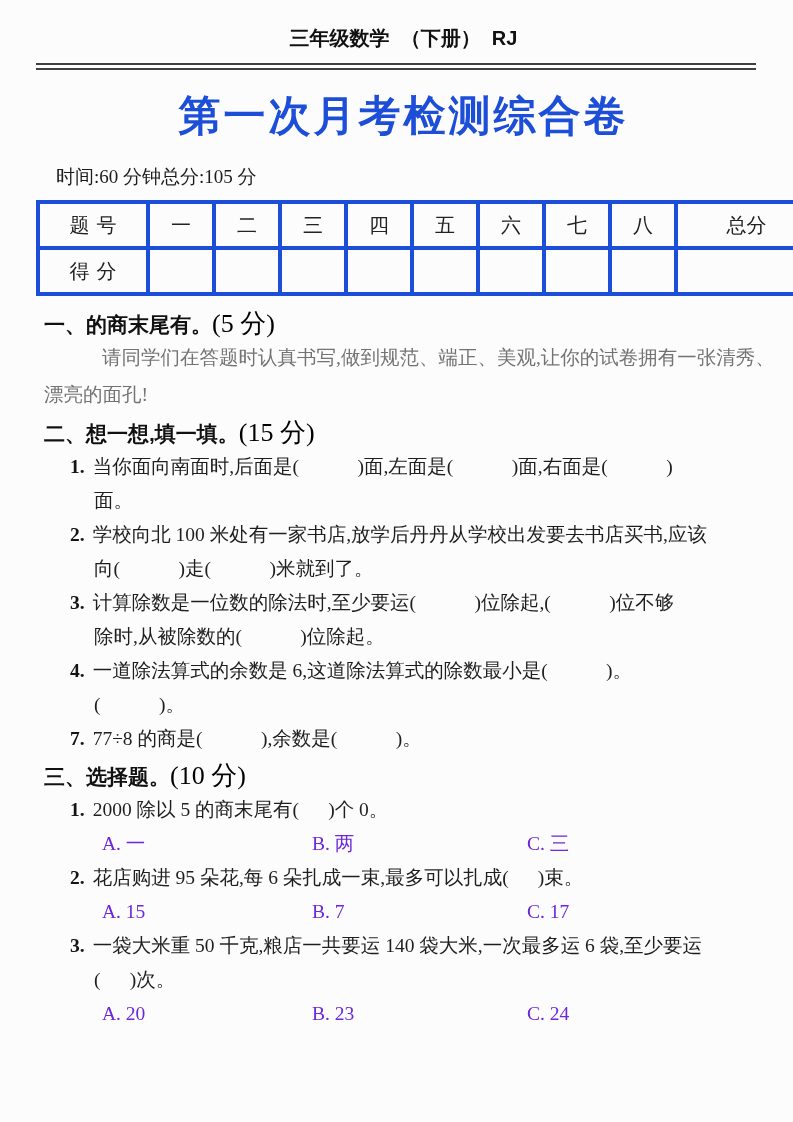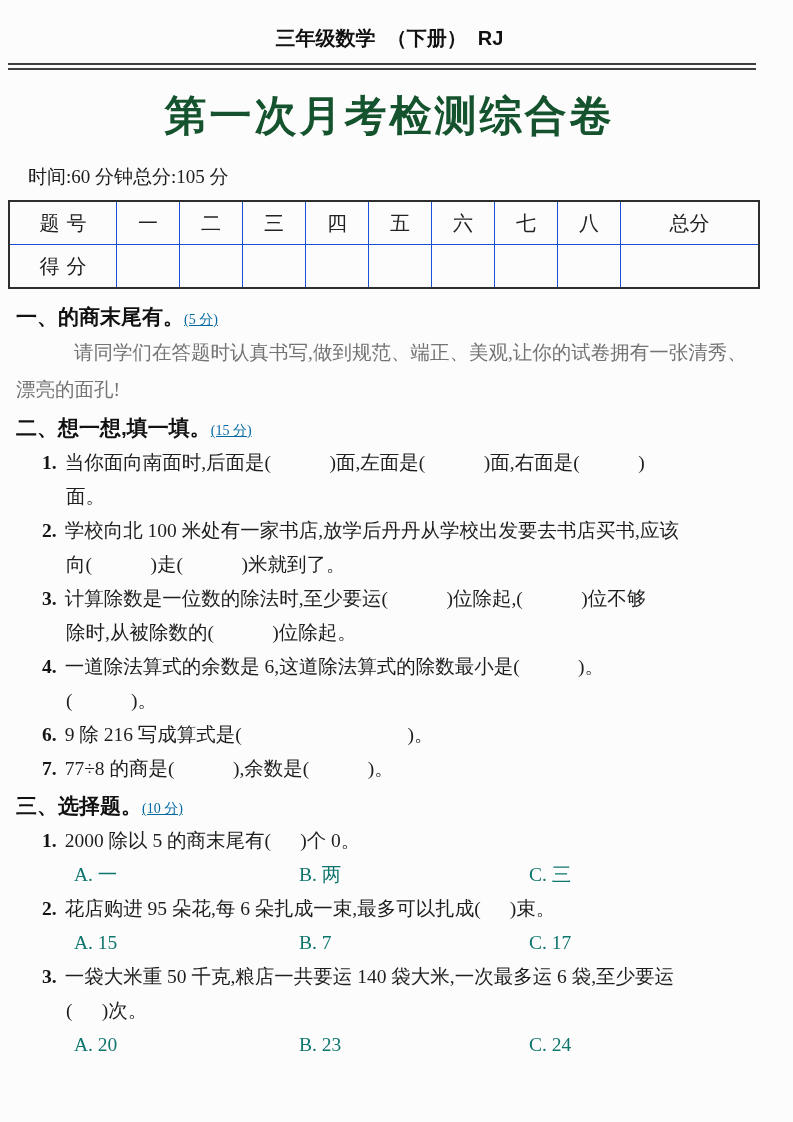--- a/index.html
+++ b/index.html
@@ -2,21 +2,21 @@
 <html><head>
 <meta charset="utf-8">
 <style>
   html,body { margin:0; padding:0; background:#d9d9d9; }
   .page {
     position:relative;
     width:793px; height:1122px;
     margin:0 auto;
     background:#fcfcfc;
     box-sizing:border-box;
-    padding:26px 30px 0 16px;
+    padding:26px 30px 0 44px;
     font-family:"Liberation Serif","DejaVu Serif",serif;
     color:#1c1c1c;
     overflow:hidden;
   }
   .doc-header {
     text-align:center;
     font-family:"Liberation Sans","DejaVu Sans",sans-serif;
     font-weight:bold;
     font-size:20px;
     line-height:24px;
@@ -30,38 +30,38 @@
     border-bottom:2px solid #3f3f3f;
   }
   .title {
     margin-top:20px;
     text-align:center;
     font-family:"Liberation Sans","DejaVu Sans",sans-serif;
     font-weight:bold;
     font-size:42px;
     line-height:52px;
     letter-spacing:3px;
-    color:#14532d;
+    color:#1d4ed8;
   }
   .meta {
     display:flex;
     margin-top:24px;
     font-size:19px;
     line-height:22px;
     padding:0 12px 0 12px;
   }
   table.score-table {
     border-collapse:collapse;
     width:747px;
     margin:12px 0 0 -8px;
     border:2px solid #2e2e2e;
     table-layout:fixed;
   }
   table.score-table td {
-    border:1px solid #1d4ed8;
+    border:4px solid #1d4ed8;
     height:40px;
     text-align:center;
     vertical-align:middle;
     font-size:20px;
     color:#222;
   }
   td.spaced { letter-spacing:7px; text-indent:7px; }
   .col-label { width:104px; }
   .col-num   { width:60px; }
   .col-total { width:135px; }
@@ -69,21 +69,21 @@
     margin-top:14px;
     font-size:21px;
     line-height:28px;
     white-space:pre;
   }
   .sec-heading .h {
     font-family:"Liberation Sans","DejaVu Sans",sans-serif;
     font-weight:bold;
     color:#111;
   }
-  .sec-heading .pts { font-size:14px; color:#0369a1;text-decoration:underline; }
+  .sec-heading .pts { font-size:26px; color:#000000; }
   .para-line {
     font-size:19.5px;
     line-height:37px;
     white-space:pre;
     color:#737373;
   }
   .para-first { text-indent:58px; }
   .sec2-heading, .sec3-heading { margin-top:4px; line-height:31px; }
   .item-line {
     font-size:19.5px;
@@ -97,22 +97,21 @@
     margin-right:8px;
     color:#141414;
   }
   .item-cont { padding-left:50px; }
   .options {
     display:flex;
     padding-left:58px;
     font-size:19.5px;
     line-height:34px;
     white-space:pre;
-    color:#0f766e;
-    gap:15px;
+    color:#6d28d9;
   }
   .opt-a { width:210px; }
   .opt-b { width:215px; }
 </style>
 </head>
 <body>
 
 <div class="page">
 
   <div class="doc-header">三年级数学  （下册）  RJ</div>
@@ -167,21 +166,20 @@
   <div class="item-line"><span class="num">2.</span><span>学校向北 100 米处有一家书店,放学后丹丹从学校出发要去书店买书,应该</span></div>
   <div class="item-line item-cont">向(            )走(            )米就到了。</div>
 
   <div class="item-line"><span class="num">3.</span><span>计算除数是一位数的除法时,至少要运(            )位除起,(            )位不够</span></div>
   <div class="item-line item-cont">除时,从被除数的(            )位除起。</div>
 
   <div class="item-line"><span class="num">4.</span><span>一道除法算式的余数是 6,这道除法算式的除数最小是(            )。</span></div>
 
   <div class="item-line item-cont">(            )。</div>
 
-  <div class="item-line"><span class="num">6.</span><span>9 除 216 写成算式是(                                  )。</span></div>
 
   <div class="item-line"><span class="num">7.</span><span>77÷8 的商是(            ),余数是(            )。</span></div>
 
   <div class="sec-heading sec3-heading"><span class="h">三、选择题。</span><span class="pts">(10 分)</span></div>
 
   <div class="item-line"><span class="num">1.</span><span>2000 除以 5 的商末尾有(      )个 0。</span></div>
   <div class="options">
     <span class="opt-a">A. 一</span>
     <span class="opt-b">B. 两</span>
     <span class="opt-c">C. 三</span>

